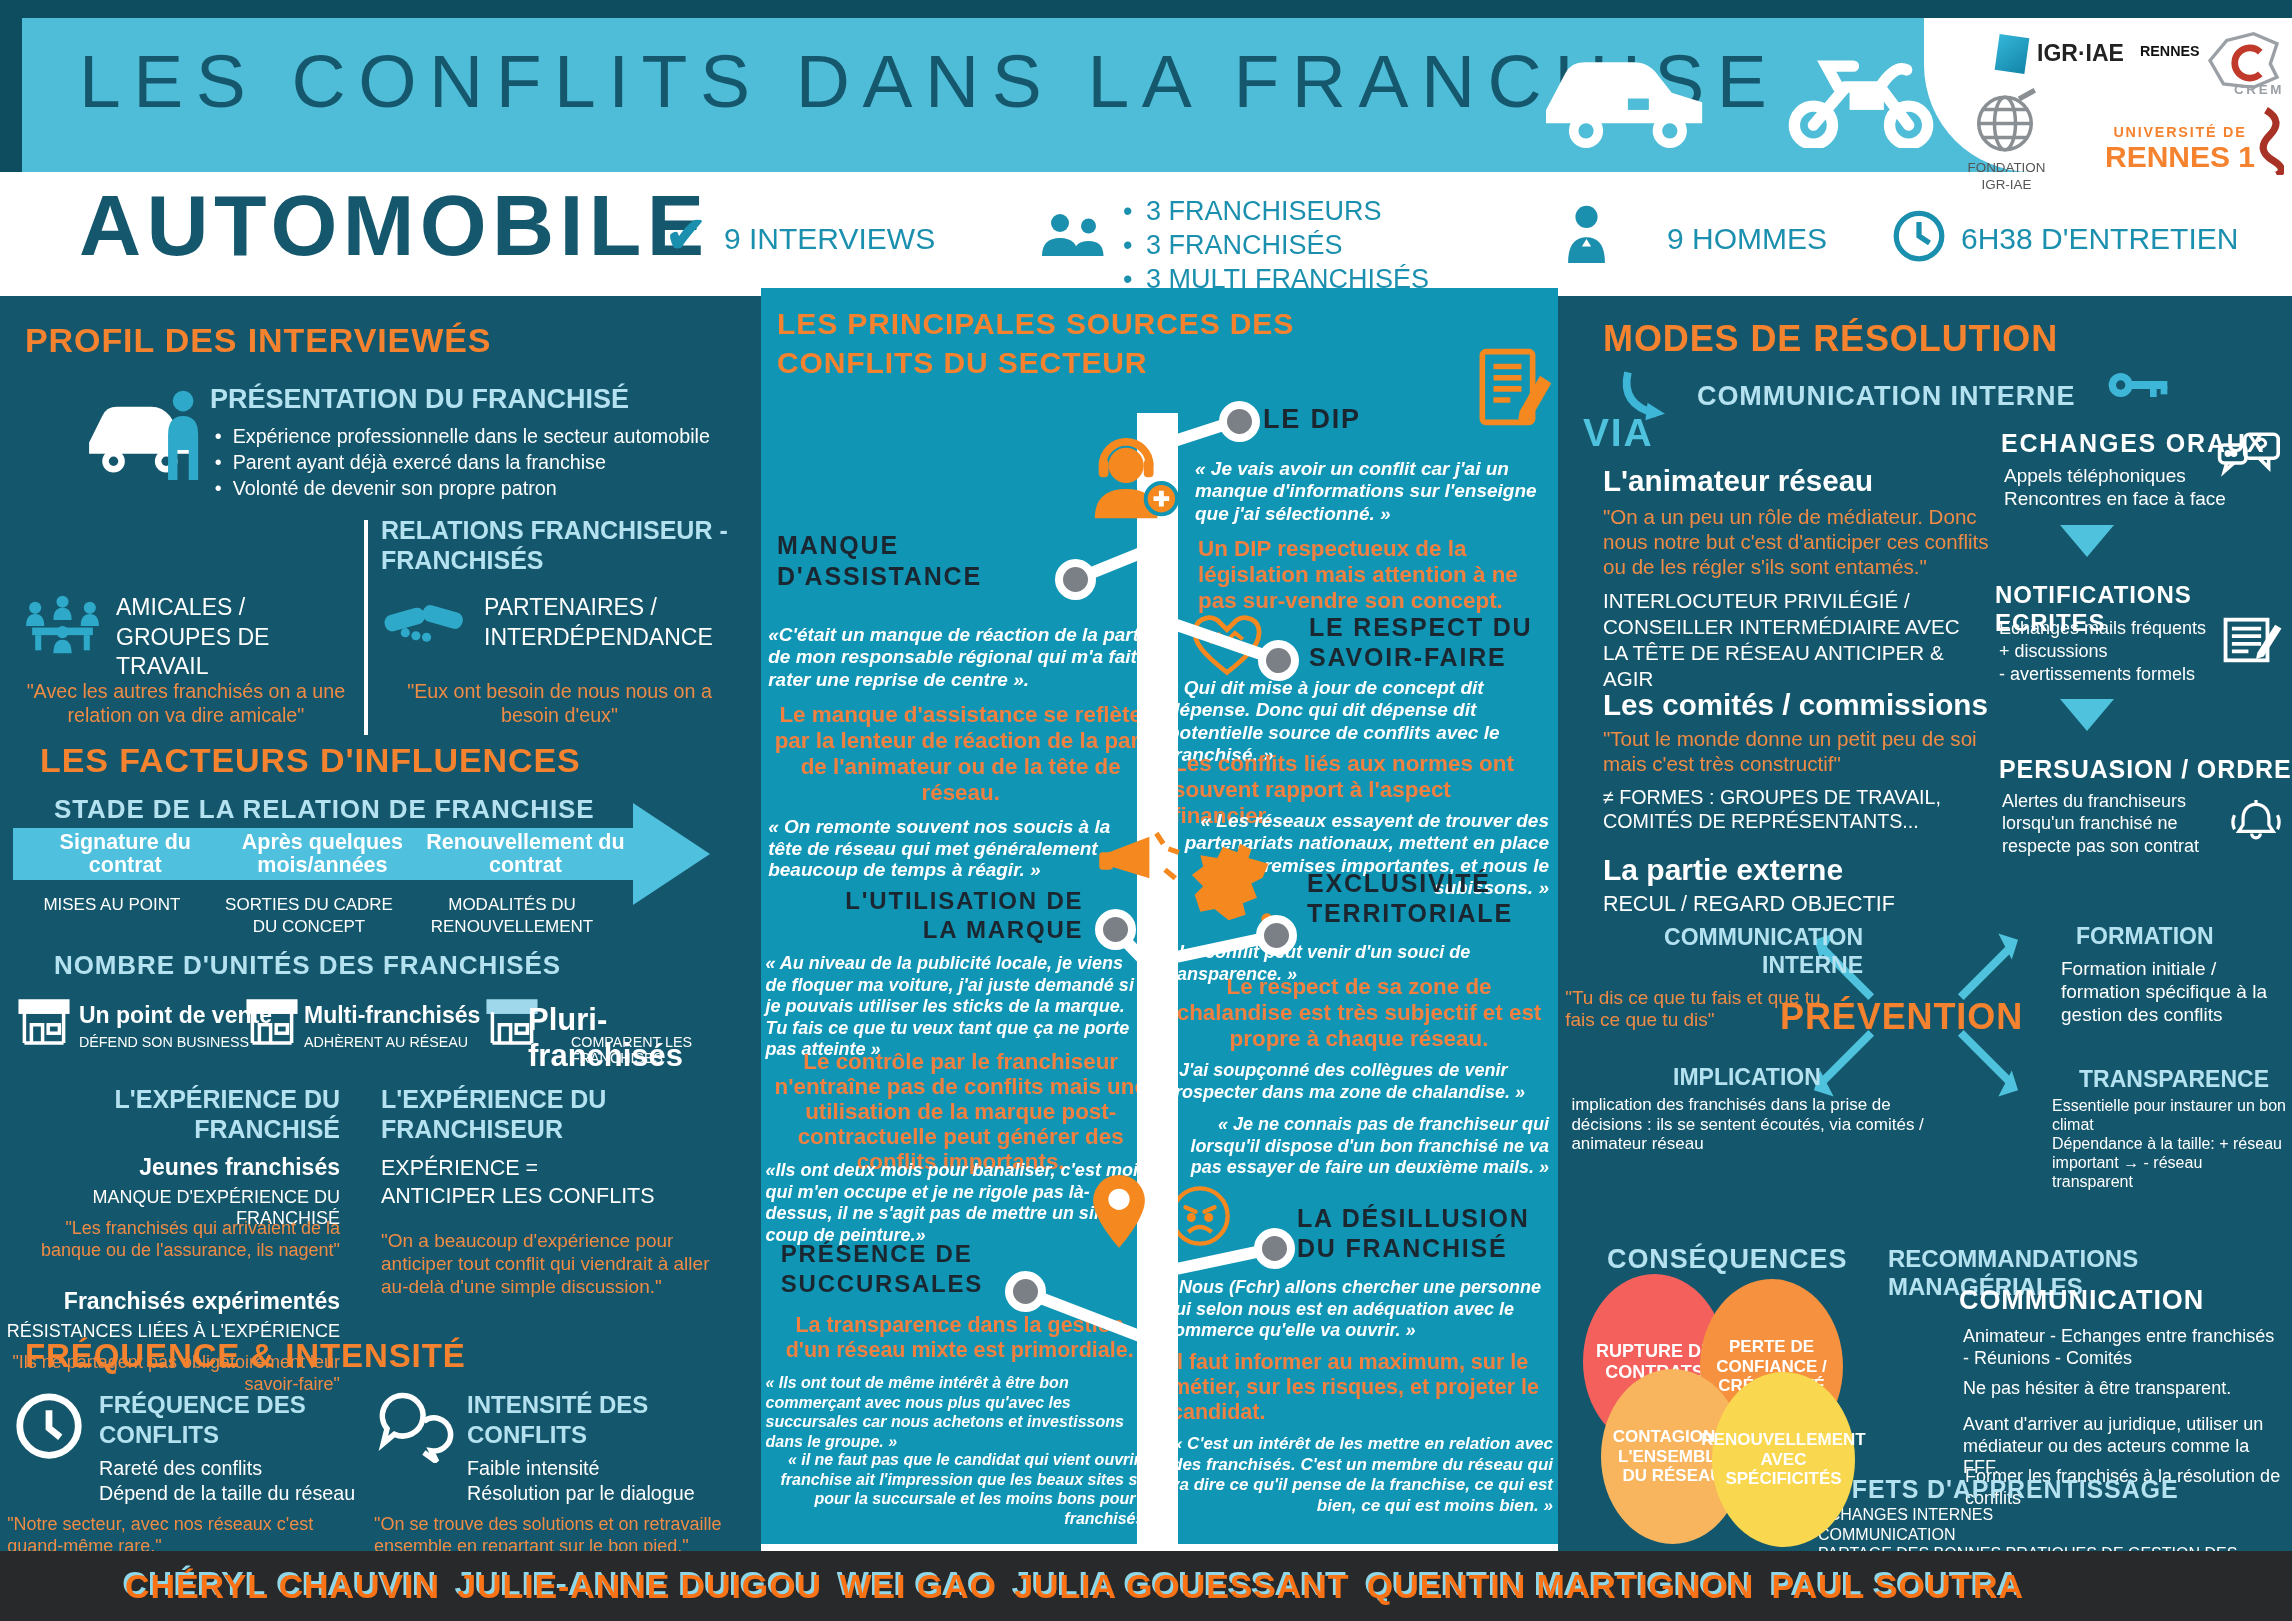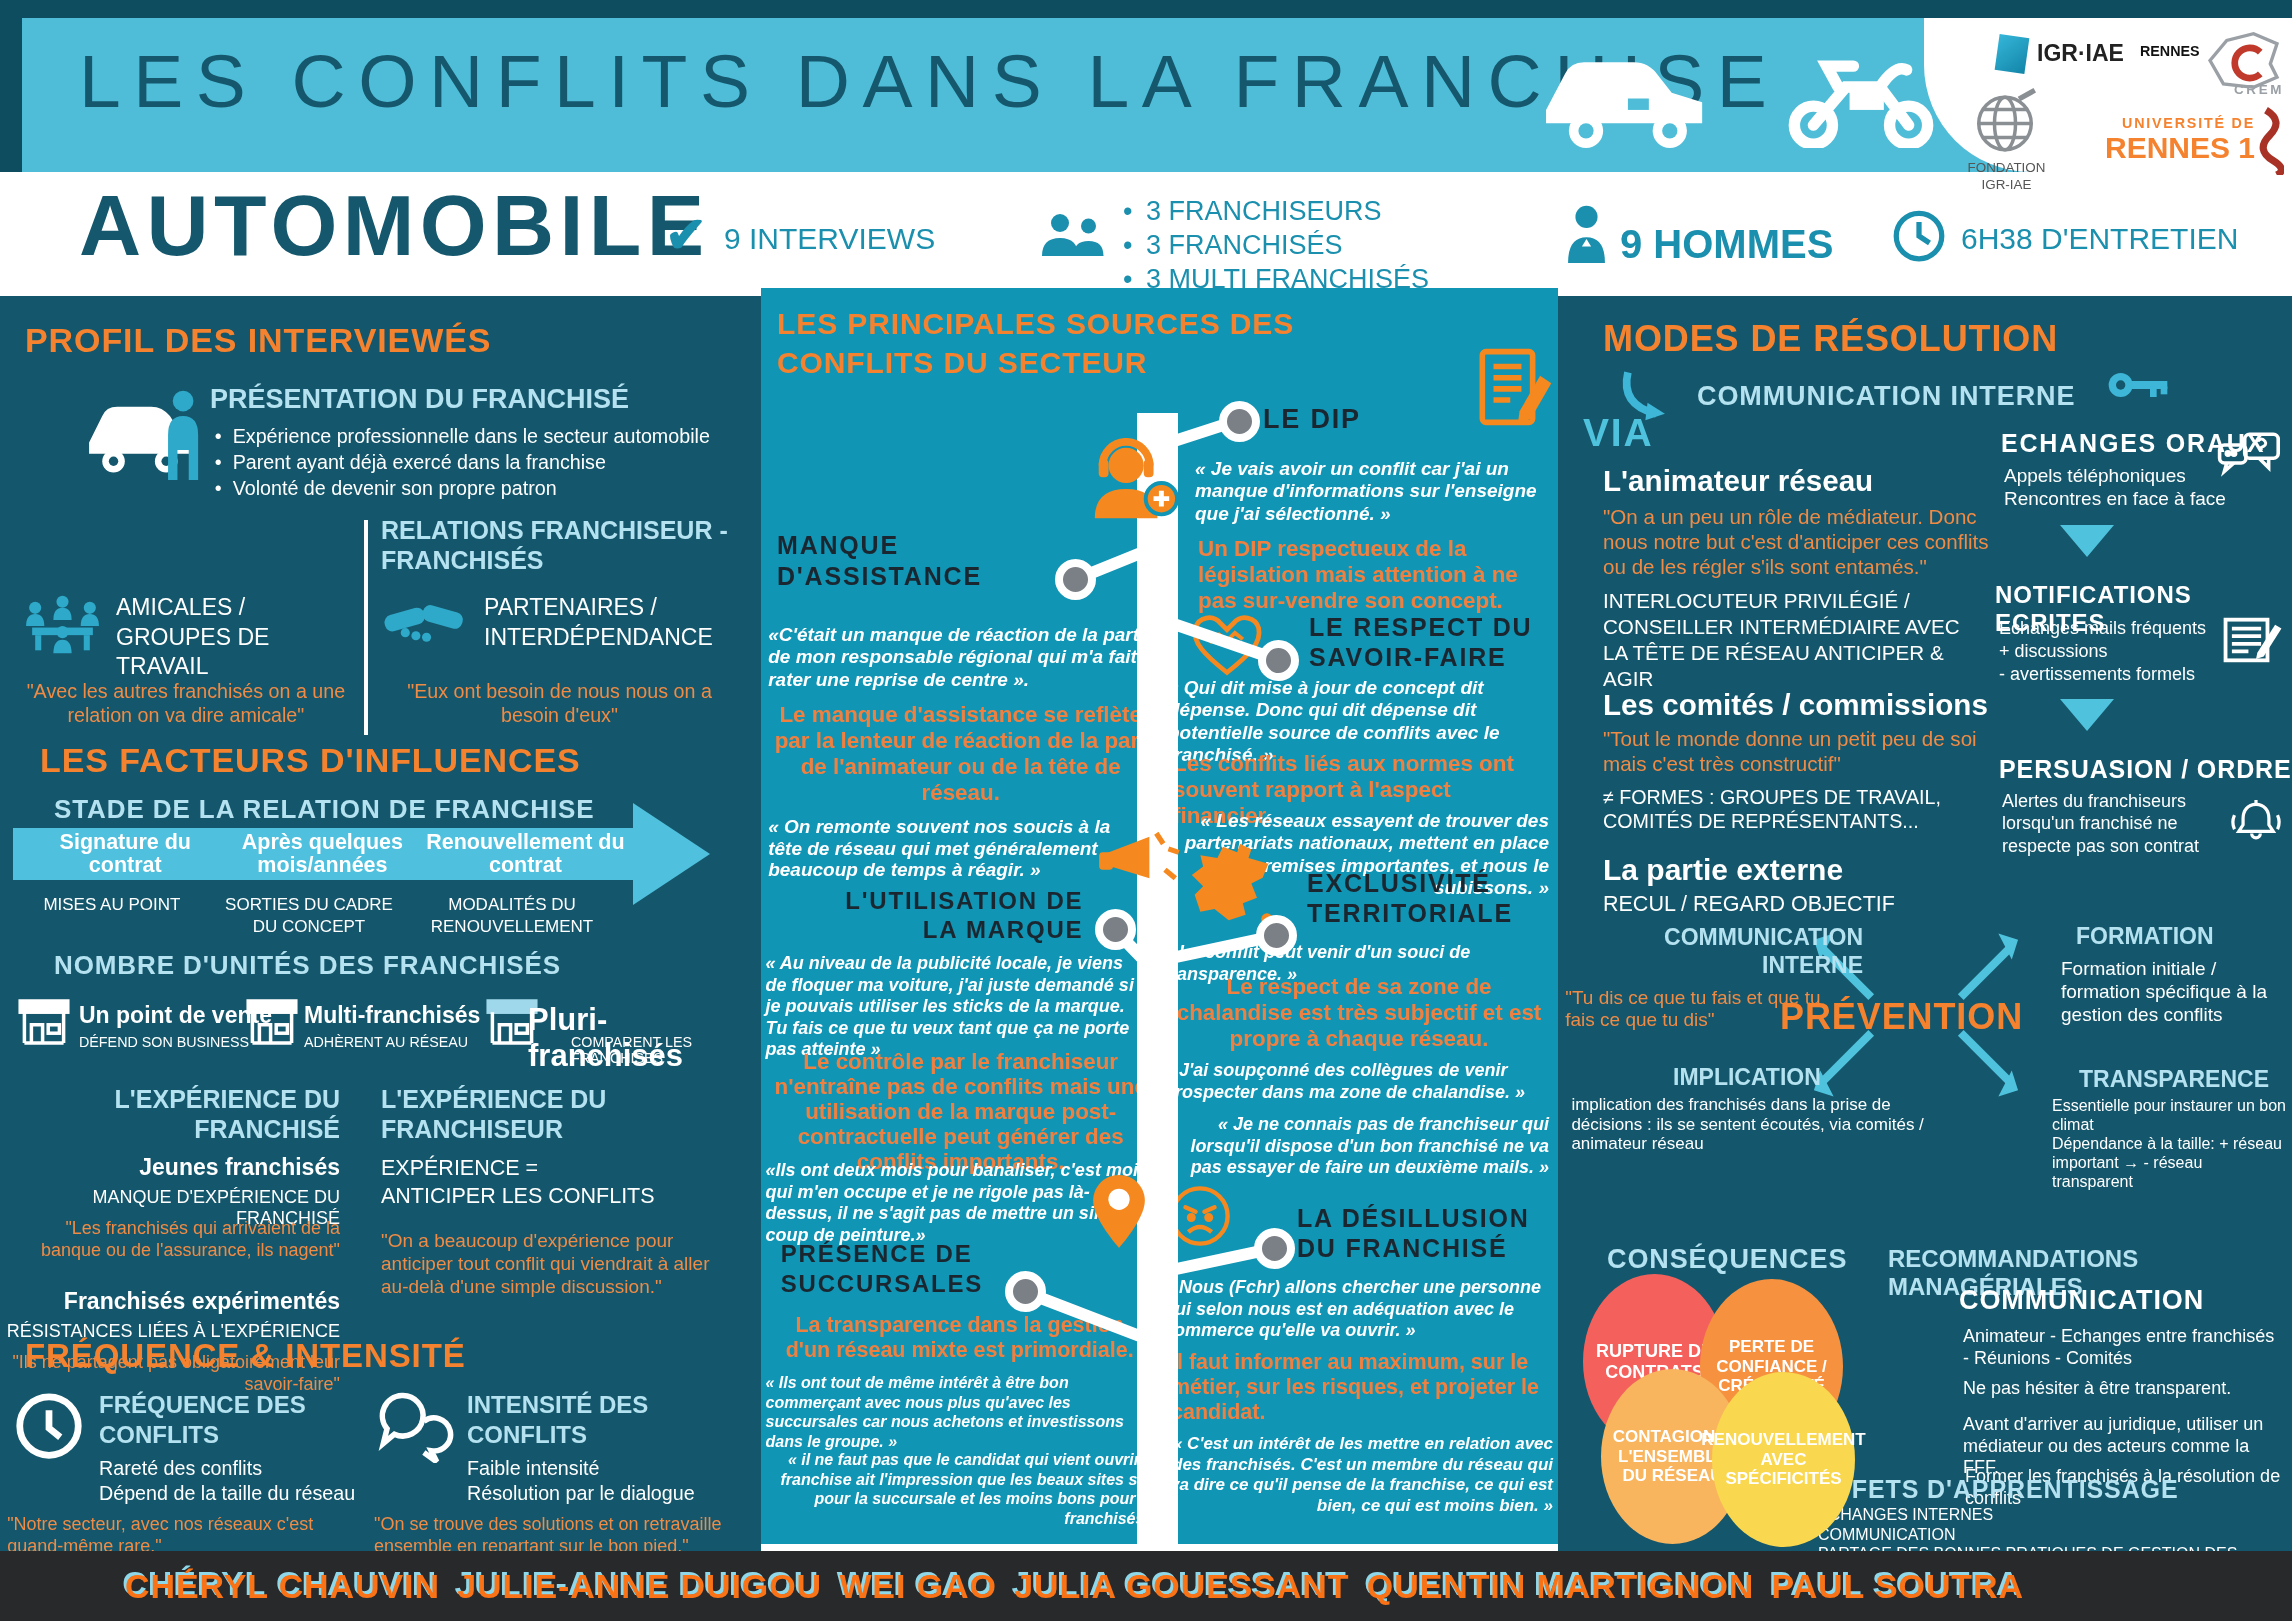--- a/index.html
+++ b/index.html
@@ -88,21 +88,21 @@
   </span>
   <span class="a" style="left:1957px;top:159px;width:99px;text-align:center;font-size:13.4px;color:#555;line-height:17px">
     <span>FONDATION</span><br>
     <span>IGR-IAE</span>
   </span>
   <span class="a" style="left:2212px;top:103px">
     <svg width="72" height="72" viewBox="0 0 40 40">
         <path d="M30 4 q10 6 2 14 q-8 8 2 14 q8 5 2 8" fill="none" stroke="#a93226" stroke-width="4"></path>
       </svg>
   </span>
-  <span class="a" style="left:2105px;top:115px;text-align:right">
+  <span class="a" style="left:2105px;top:124px;text-align:center">
     <span style="display:block;font-size:14.3px;color:#f5822e;font-weight:bold;letter-spacing:1.8px">UNIVERSITÉ DE</span>
     <span style="display:block;font-size:30px;color:#f5822e;font-weight:bold">RENNES 1</span>
   </span>
 
   <div class="a" style="left:79px;top:176px;font-size:86px;color:#15586d;font-weight:800;letter-spacing:5.4px">AUTOMOBILE</div>
 
   <span class="a" style="left:665px;top:206px;font-size:50px;color:#1b8fae;font-weight:bold">✔</span>
   <span class="a teal" style="left:724px;top:222px;font-size:30px;font-weight:normal">9 INTERVIEWS</span>
   <span class="a" style="left:1039px;top:210px">
     <svg width="72" height="50" viewBox="0 0 48 32" fill="#1b8fae">
@@ -117,21 +117,21 @@
     <li>3 FRANCHISÉS</li>
     <li>3 MULTI FRANCHISÉS</li>
   </ul>
   <span class="a" style="left:1563px;top:204px">
     <svg width="47" height="59" viewBox="0 0 24 32" fill="#1b8fae">
         <circle cx="12" cy="7" r="6"></circle>
         <path d="M2 32q0-14 10-14t10 14z"></path>
         <path fill="#fff" d="M12 19l-2.5 4h5z"></path>
       </svg>
   </span>
-  <span class="a teal" style="left:1620px;top:222px;font-size:40px;font-weight:bold">9 HOMMES</span>
+  <span class="a teal" style="left:1667px;top:222px;font-size:30px;font-weight:normal">9 HOMMES</span>
   <span class="a" style="left:1891px;top:208px">
     <svg width="56" height="56" viewBox="0 0 32 32" fill="none" stroke="#1b8fae" stroke-width="3">
         <circle cx="16" cy="16" r="13"></circle>
         <path d="M16 8v8l6 4"></path>
       </svg>
   </span>
   <span class="a teal" style="left:1961px;top:222px;font-size:30px;font-weight:normal">6H38 D'ENTRETIEN</span>
 
   <div class="a" style="left:0;top:296px;width:761px;height:1256px;background:#14566b">
     <div class="a oh" style="left:25px;top:25px;font-size:34px">PROFIL DES INTERVIEWÉS</div>

